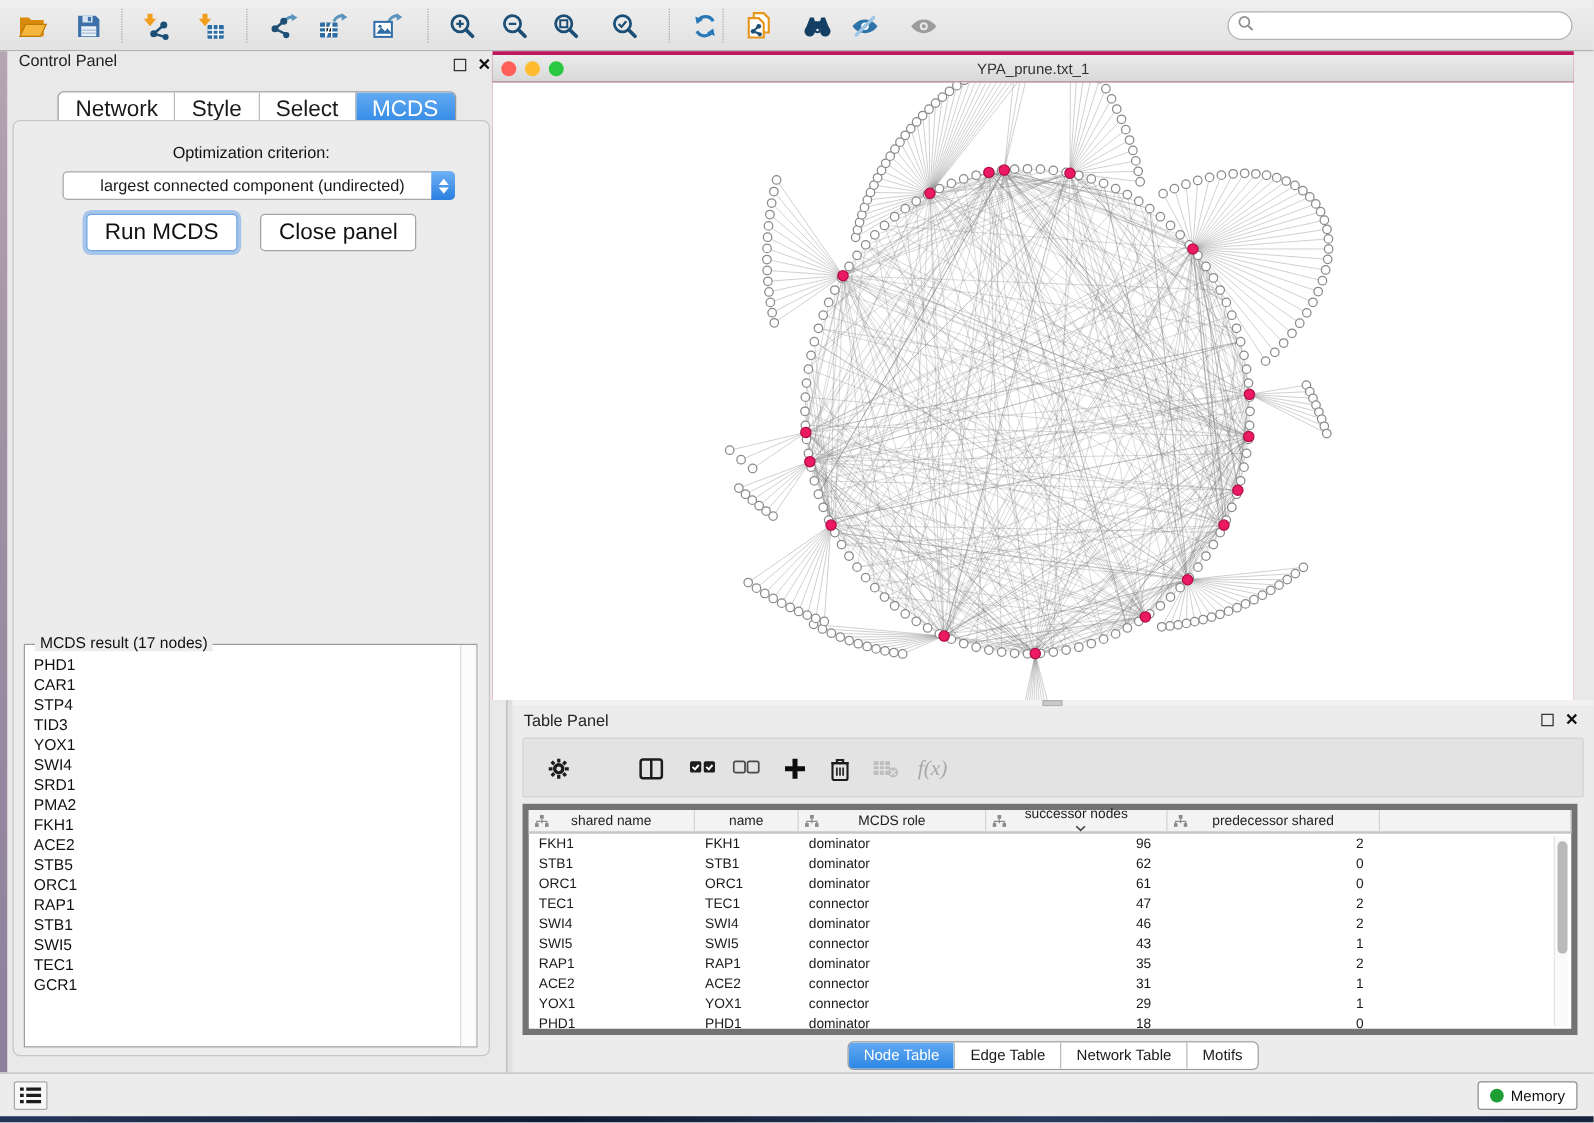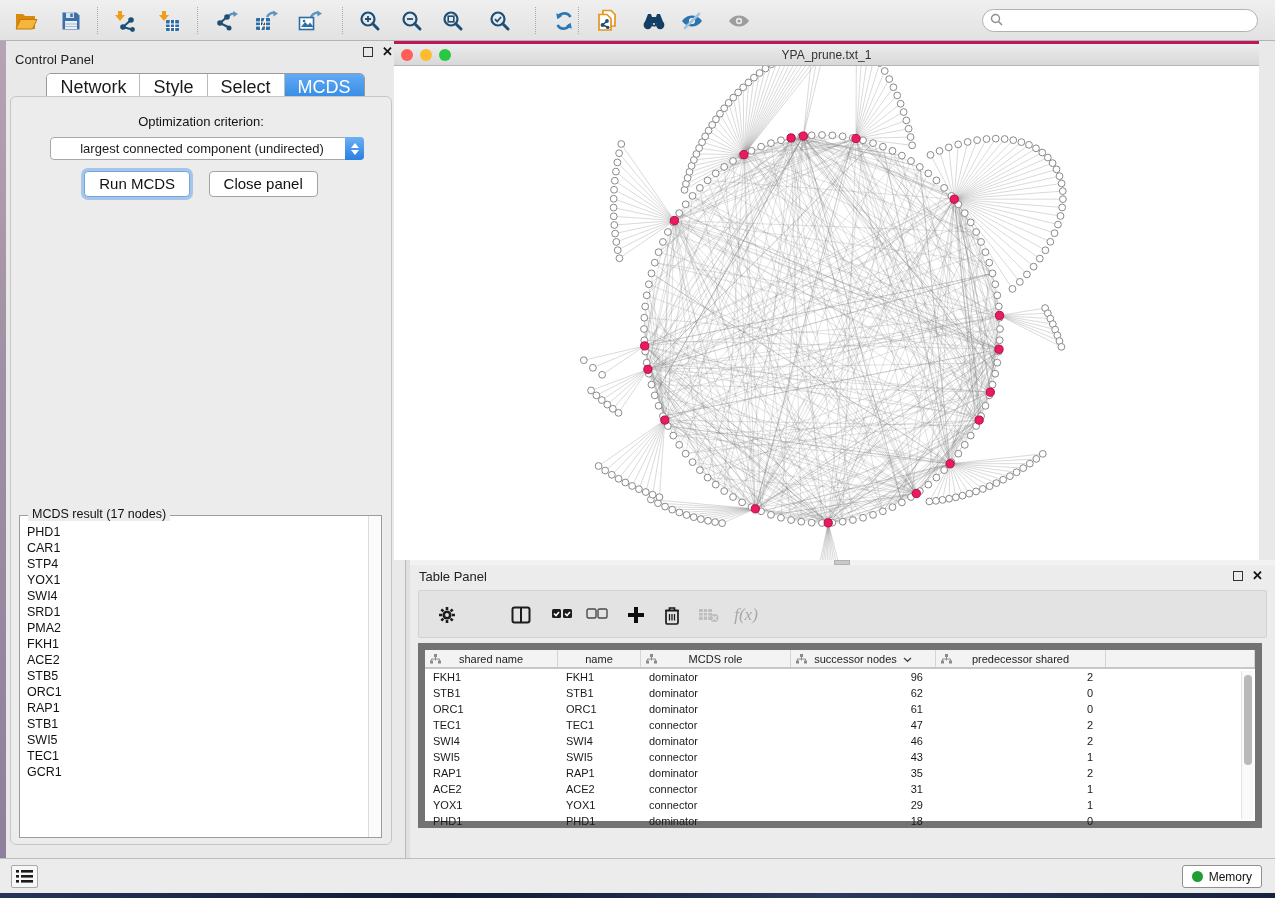--- a/index.html
+++ b/index.html
@@ -15,42 +15,42 @@
   .searchbox { position:absolute; left:982px; top:9px; width:276px; height:23px; background:#fff;
                border:1px solid #b2b2b2; border-radius:12px; display:flex; align-items:center; padding-left:7px; }
   .searchbox input { border:none; outline:none; flex:1; height:17px; font-size:12px; background:transparent; font-family:"Liberation Sans",sans-serif; }
 
   
   .left-strip { position:absolute; left:0; top:41px; width:6px; height:817px;
                 background:linear-gradient(#b5a4b2,#9f90a3 40%,#8d809c); }
 
   
   .control-panel { position:absolute; left:6px; top:41px; width:399px; height:817px; background:#e9e9e9; }
-  .cp-header { position:absolute; left:0; top:0; width:100%; height:26px; display:flex; align-items:flex-end; }
+  .cp-header { position:absolute; left:0; top:0; width:100%; height:26px; display:flex; align-items:flex-start; }
   .panel-title { font-size:13px; color:#222; padding-left:9px; }
   .win-btns { position:absolute; right:12px; top:6px; display:flex; gap:9px; align-items:center; }
   .float-glyph { width:10px; height:10px; border:1.5px solid #333; display:inline-block; }
   .close-glyph { font-size:13px; font-weight:bold; color:#111; line-height:10px; }
   .tabgroup { display:inline-flex; border:1px solid #9a9a9a; border-radius:5px; overflow:hidden; background:#fff; }
   .cp-tabs { position:absolute; left:0; right:0; top:32px; text-align:center; }
   .tab { display:inline-block; padding:3px 13px 4px; font-size:18px; background:#fff; border-left:1px solid #bcbcbc; cursor:default; }
   .tab:first-child { border-left:none; }
   .tab.active { background:linear-gradient(#62aaf3,#2d86e2); color:#fff; }
   .cp-box { position:absolute; left:4px; right:13px; top:55px; bottom:13px;
             background:#ececec; border:1px solid #c6c6c6; border-radius:6px; }
   .opt-label { position:absolute; left:0; right:0; top:17px; text-align:center; font-size:13px; color:#111; }
   .mcds-select { position:absolute; left:39px; top:40px; width:314px; height:23px; background:#fff;
                  border:1px solid #a8a8a8; border-radius:4px; display:flex; align-items:center;text-align:center; }
   .mcds-select .sel-text { flex:1; font-size:13px; padding-left:8px; white-space:nowrap; overflow:hidden; }
   .sel-stepper { width:19px; height:23px; margin:-1px -1px -1px 0; border-radius:0 4px 4px 0;
                  background:linear-gradient(#6db0f5,#2a7fe0); display:flex; flex-direction:column; align-items:center; justify-content:center; gap:2px; }
   .sel-stepper .up { width:0; height:0; border-left:4px solid transparent; border-right:4px solid transparent; border-bottom:5px solid #fff; }
   .sel-stepper .dn { width:0; height:0; border-left:4px solid transparent; border-right:4px solid transparent; border-top:5px solid #fff; }
   .btn { display:inline-block; background:#fff; border:1px solid #a3a3a3; border-radius:4px;
-         font-size:15px; padding:3px 14px 4px; color:#111; }
+         font-size:18px; padding:3px 14px 4px; color:#111; }
   .btn-row { position:absolute; left:0; right:0; top:74px; text-align:center; }
   .btn.focus-ring { border-color:#6fa7e2; box-shadow:0 0 0 3px rgba(110,165,230,.55); margin-right:14px; }
   .result-box { position:absolute; left:8px; right:9px; top:418px; bottom:6px; background:#fff; border:1px solid #9d9d9d; }
   .result-legend { position:absolute; left:8px; top:-9px; background:#ececec; padding:0 4px; font-size:12.5px; color:#111; }
   .result-list { position:absolute; left:0; top:3px; bottom:0; right:13px; overflow:hidden; padding:5px 0 0 7px; }
   .result-item { font-size:12.5px; line-height:16px; color:#111; }
   .result-scroll { position:absolute; right:0; top:0; bottom:0; width:13px; background:#fbfbfb; border-left:1px solid #dcdcdc; }
 
   
   .vsplit { position:absolute; left:405px; top:41px; width:5px; height:817px; background:#e0e0e0; border-left:1px solid #b9b9b9; }
@@ -67,31 +67,31 @@
   .light { width:12px; height:12px; border-radius:50%; }
   .net-canvas { position:absolute; left:0; top:25px; width:865px; height:494px; background:#fff; }
 
   
   .table-panel { position:absolute; left:410px; top:565px; width:865px; height:293px; background:#ececec; }
   .tp-header { position:absolute; left:0; top:0; width:100%; height:22px; display:flex; align-items:center; }
   .tp-toolbar { position:absolute; left:8px; right:8px; top:25px; height:48px; background:#e3e3e3;
                 border:1px solid #d2d2d2; border-radius:2px; }
   .tp-icon { position:absolute; top:12px; width:24px; height:24px; display:flex; align-items:center; justify-content:center; }
   .fx-label { font-family:"Liberation Serif", serif; font-style:italic; font-size:17px; color:#a8a8a8; }
-  .datatable { position:absolute; left:8px; top:78px; width:844px; height:185px; background:#fff; border:7px solid #737373; }
+  .datatable { position:absolute; left:8px; top:78px; width:844px; height:185px; background:#fff; border:5px solid #737373; }
   .thead { display:flex; height:19px; background:#f3f3f3; border-bottom:2px solid #c7c7c7; }
   .th { position:relative; display:flex; align-items:center; justify-content:center; border-right:1px solid #d4d4d4;
         font-size:11px; color:#222; }
   .th .hicon { position:absolute; left:5px; top:4px; }
   .th .chev { margin-left:6px; }
   .tr { display:flex; height:16px; }
   .td { font-size:11px; line-height:16px; white-space:nowrap; overflow:hidden; }
   .td.left { padding-left:8px; text-align:left; }
   .td.right { padding-right:13px; text-align:right; }
-  .c0{width:133px;} .c1{width:83px;} .c2{width:150px;} .c3{width:145px;} .c4{width:170px;} .cf{flex:1;}
+  .c0{width:133px;} .c1{width:83px;} .c2{width:150px;} .c3{width:145px;flex-direction:column;} .c4{width:170px;} .cf{flex:1;}
   .tscroll { position:absolute; right:2px; top:21px; bottom:2px; width:12px; background:#fafafa; border-left:1px solid #e4e4e4; }
   .tscroll .thumb { position:absolute; left:2px; top:4px; width:8px; height:90px; background:#b9b9b9; border-radius:4px; }
   .tp-tabs { position:absolute; left:0; right:0; top:268px; text-align:center; }
   .tp-tabs .tab { font-size:12px; padding:3px 12px 4px; }
 
   
   .status-bar { position:absolute; left:0; top:858px; width:1275px; height:35px; background:#ececec; border-top:1px solid #bdbdbd; }
   .list-btn { position:absolute; left:11px; top:6px; width:27px; height:23px; background:#f7f7f7; border:1px solid #a9a9a9; border-radius:2px;
               display:flex; align-items:center; justify-content:center; }
   .memory-btn { position:absolute; right:13px; top:6px; height:23px; background:#fff; border:1px solid #8f8f8f; border-radius:3px;
@@ -288,20 +288,21 @@
       <div class="btn-row">
         <span class="btn focus-ring">Run MCDS</span>
         <span class="btn">Close panel</span>
       </div>
       <div class="result-box">
         <span class="result-legend">MCDS result (17 nodes)</span>
         <div class="result-list" id="mcds-list">
             <div class="result-item">PHD1</div>
             <div class="result-item">CAR1</div>
             <div class="result-item">STP4</div>
+            <div class="result-item">TID3</div>
             <div class="result-item">YOX1</div>
             <div class="result-item">SWI4</div>
             <div class="result-item">SRD1</div>
             <div class="result-item">PMA2</div>
             <div class="result-item">FKH1</div>
             <div class="result-item">ACE2</div>
             <div class="result-item">STB5</div>
             <div class="result-item">ORC1</div>
             <div class="result-item">RAP1</div>
             <div class="result-item">STB1</div>
@@ -1447,20 +1448,28 @@
             <div class="td c1 left">PHD1</div>
             <div class="td c2 left">dominator</div>
             <div class="td c3 right">18</div>
             <div class="td c4 right">0</div>
           </div>
         </div>
       <div class="tscroll">
           <div class="thumb"></div>
         </div>
     </div>
+    <div class="tp-tabs">
+      <span class="tabgroup" id="tp-tabgroup">
+          <span class="tab active">Node Table</span>
+          <span class="tab">Edge Table</span>
+          <span class="tab">Network Table</span>
+          <span class="tab">Motifs</span>
+        </span>
+    </div>
   </div>
 
   <div class="status-bar">
     <span class="list-btn">
       <svg width="17" height="15" viewBox="0 0 17 15">
           <g fill="#1c1c1c">
             <rect x="0" y="1" width="3" height="2.6"></rect>
             <rect x="5" y="1" width="12" height="2.6"></rect>
             <rect x="0" y="6" width="3" height="2.6"></rect>
             <rect x="5" y="6" width="12" height="2.6"></rect>

